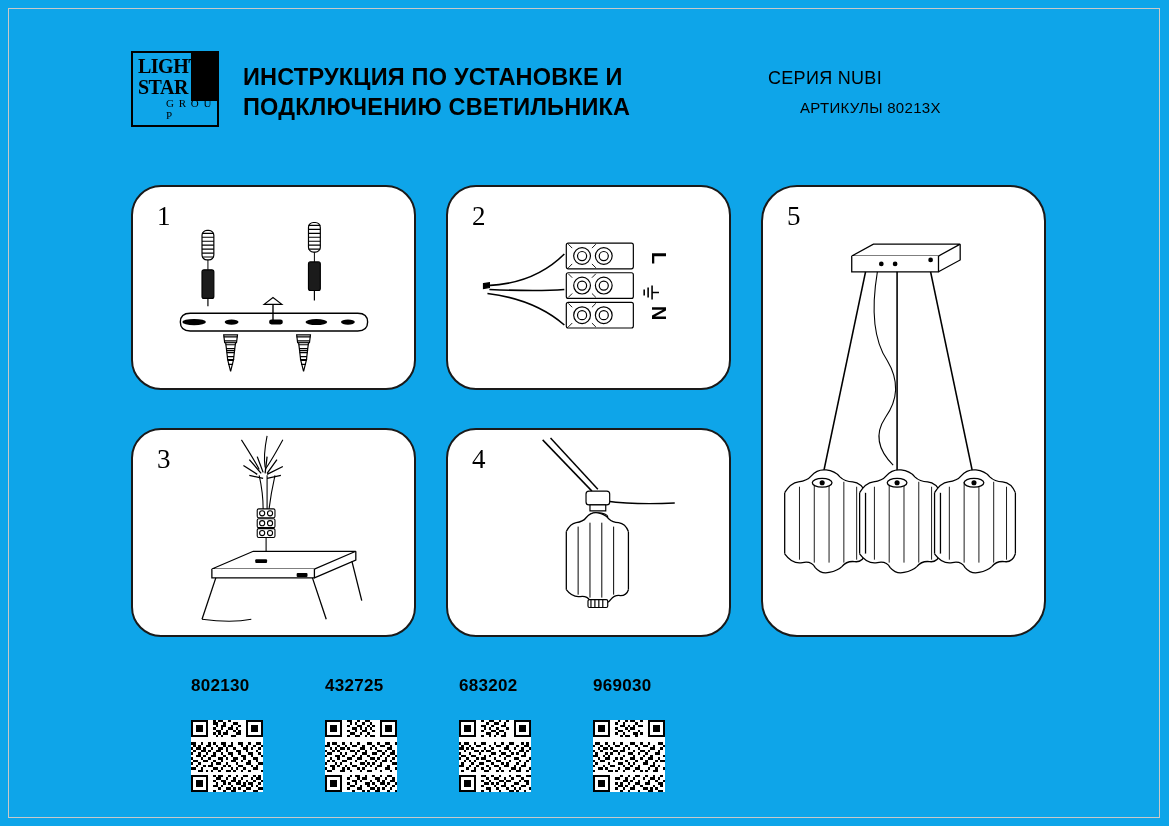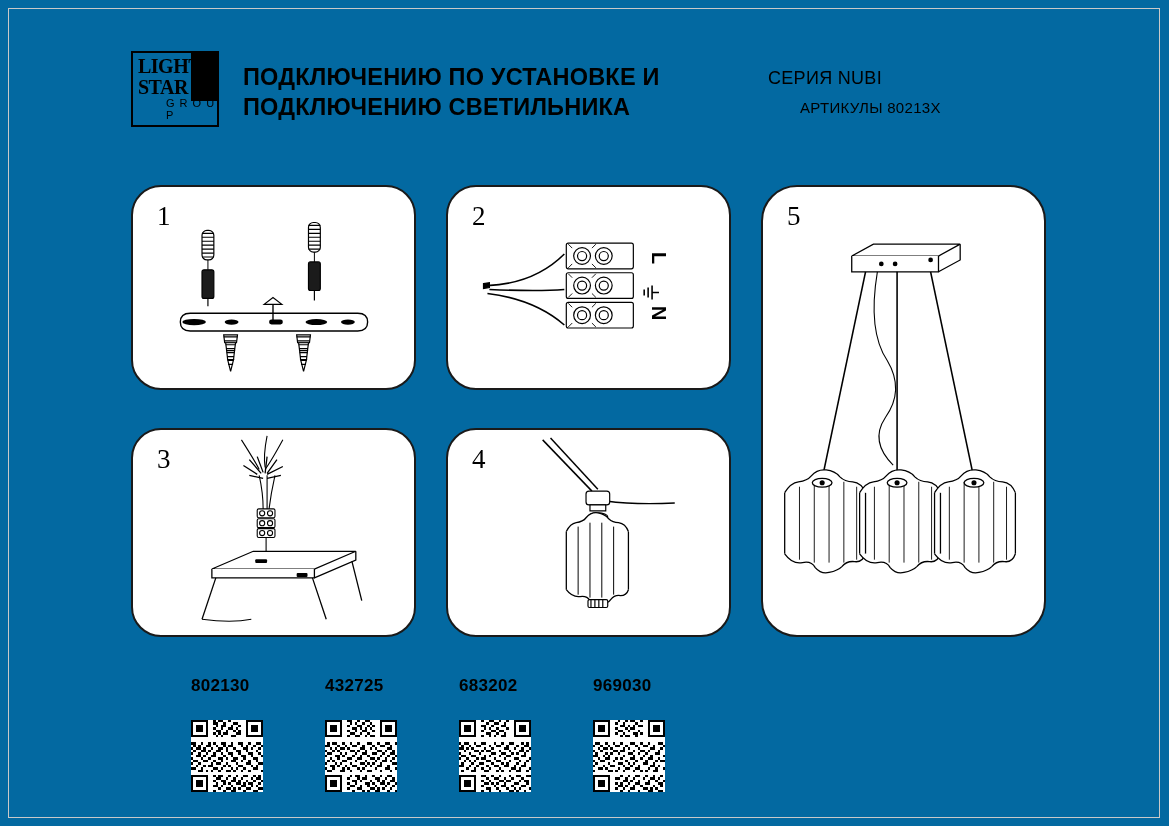--- a/index.html
+++ b/index.html
@@ -8,21 +8,21 @@
     background: #ffffff;
   }
   body {
     font-family: "Liberation Sans", sans-serif;
     color: #000000;
   }
   #page {
     position: relative;
     width: 1169px;
     height: 826px;
-    background: #0369a1;
+    background: #0ea5e9;
     overflow: hidden;
   }
   .sheet-border {
     position: absolute;
     left: 8px;
     top: 8px;
     width: 1152px;
     height: 810px;
     border: 1px solid #c9c9c9;
     box-sizing: border-box;
@@ -46,21 +46,21 @@
     font-family: "Liberation Serif", serif;
     font-weight: bold;
     font-size: 20px;
     line-height: 21px;
     letter-spacing: -0.5px;
   }
   .logo-group {
     position: absolute;
     left: 5px;
     bottom: 4px;
-    font-family: Liberation Sans, sans-serif;
+    font-family: Liberation Serif, serif;
     font-size: 11px;
     letter-spacing: 1px;
     padding-left: 28px;
   }
   .logo-block {
     position: absolute;
     right: 0;
     top: 0;
     width: 26px;
     height: 48px;
@@ -144,21 +144,21 @@
   <div class="logo">
     <div class="logo-block"></div>
     <div class="logo-text">
       <div>LIGHT</div>
       <div>STAR</div>
     </div>
     <div class="logo-group">G R O U P</div>
   </div>
 
   <div class="title">
-    <div>ПОДКЛЮЧЕНИЮ ПО УСТАНОВКЕ И</div>
+    <div>ИНСТРУКЦИЯ ПО УСТАНОВКЕ И</div>
     <div>ПОДКЛЮЧЕНИЮ СВЕТИЛЬНИКА</div>
   </div>
 
   <div class="series">СЕРИЯ NUBI</div>
   <div class="article">АРТИКУЛЫ 80213X</div>
 
   <div class="panel" id="panel1">
     <div class="step-num">1</div>
     <svg class="panel-art" viewBox="0 0 285 205">
       <g stroke="#000" fill="none" stroke-width="1.2">

